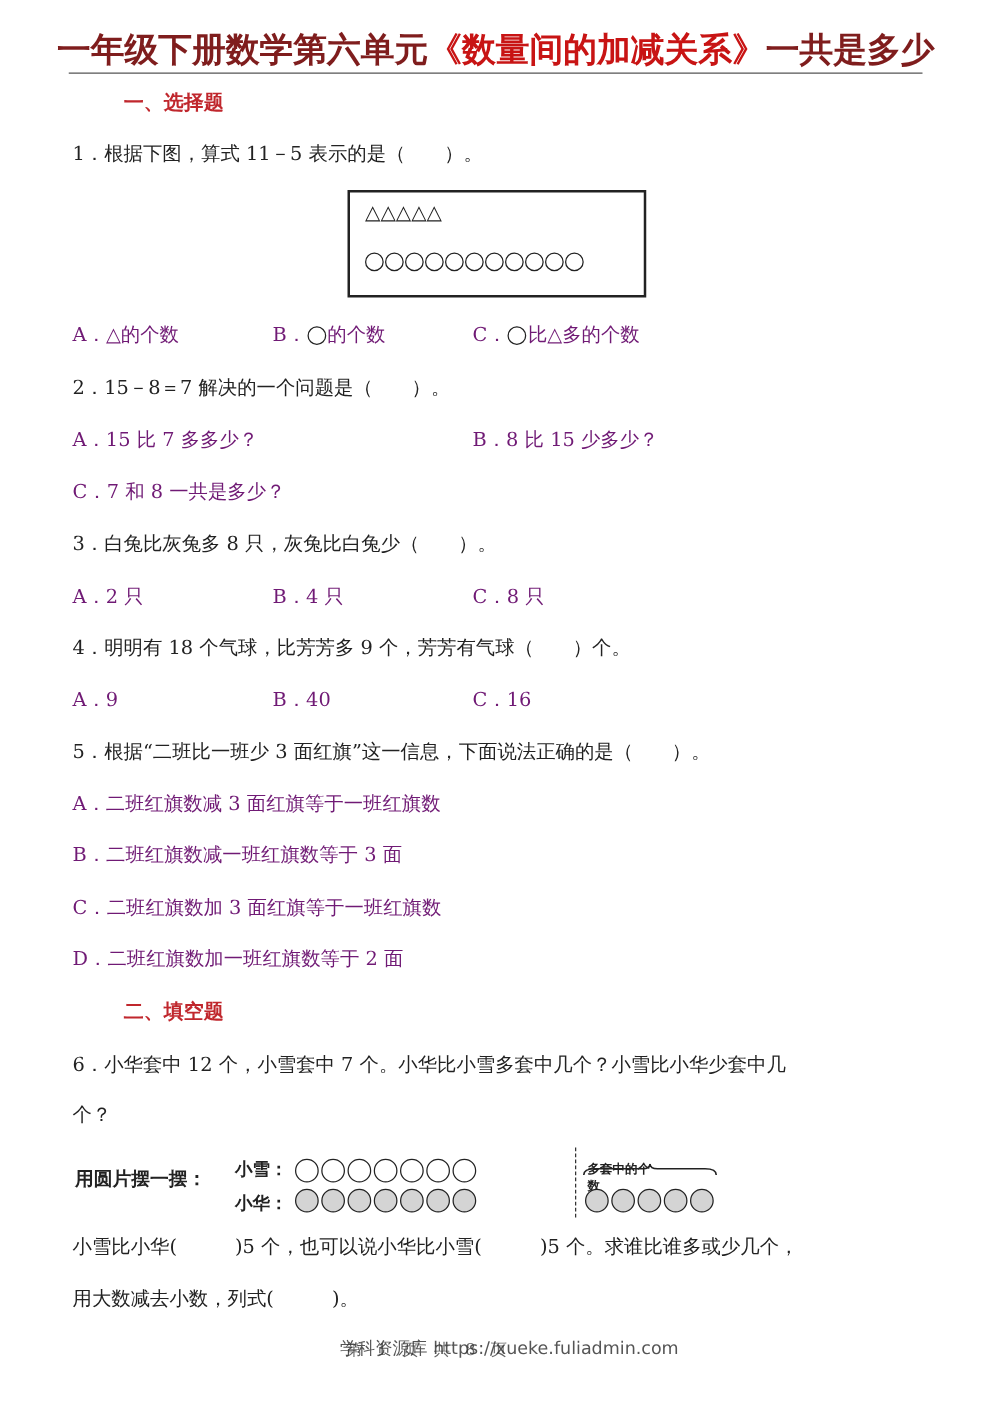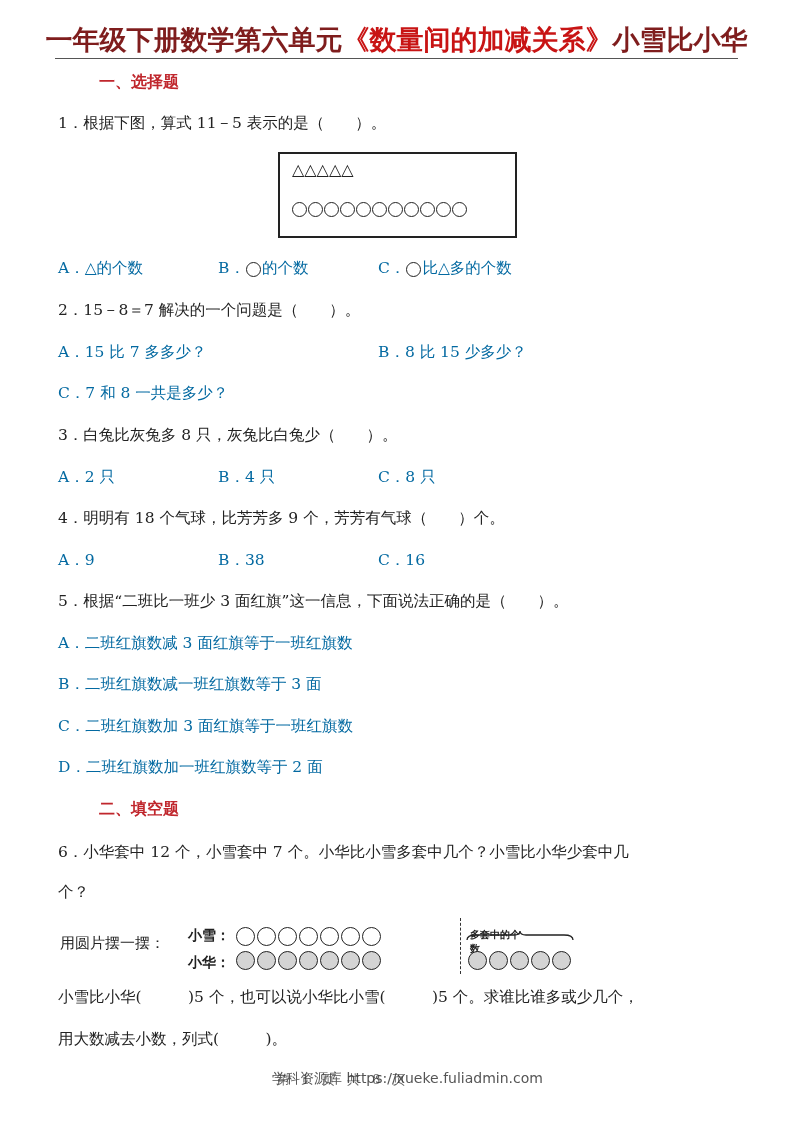--- a/index.html
+++ b/index.html
@@ -19,55 +19,55 @@
     position: absolute; left: 55px; width: 683px; top: 58px; height: 1px; background: #555;
   }
   .section {
     position: absolute; left: 58px; font-size: 16px; font-weight: bold; color: #c0272d;
     font-family: "DejaVu Sans", "Liberation Sans", sans-serif;
     margin-left: 41px;
   }
   .line {
     position: absolute; left: 58px; font-size: 15.5px; white-space: nowrap; color: #222;
   }
-  .opt { position: absolute; font-size: 15.5px; white-space: nowrap; color: #0369a1; }
+  .opt { position: absolute; font-size: 15.5px; white-space: nowrap; color: #701a75; }
   .figure1 {
     position: absolute; left: 278px; top: 152px; width: 239px; height: 86px;
     border: 2px solid #222;
   }
   .tri-row { position: absolute; left: 12px; top: 6px; font-size: 16px; letter-spacing: 0px; font-family: "DejaVu Sans", sans-serif; }
   .circ-row { position: absolute; left: 12px; top: 48px; display: flex; gap: 1px; }
   .circ { width: 15px; height: 15px; border: 1.5px solid #222; border-radius: 50%; }
   .shape-inline {
     display: inline-block; vertical-align: middle;
   }
   .inline-circle { width: 15px; height: 15px; border: 1.3px solid #222; border-radius: 50%; margin: 0 1px; }
   .fig2 { position: absolute; left: 58px; top: 914px; width: 470px; height: 60px; }
-  .fig2-label { position: absolute; left: 2px; top: 20px; font-size: 15px; }
+  .fig2-label { position: absolute; left: 2px; top: 20px; font-size: 15px; font-weight: bold; }
   .fig2-name { position: absolute; font-size: 14px; font-weight: bold; font-family: "DejaVu Sans", sans-serif; }
   .disc-row { position: absolute; display: flex; gap: 2px; }
   .disc { width: 19px; height: 19px; border: 1.3px solid #222; border-radius: 50%; background: #fff; }
   .disc.gray { background: #d4d4d4; }
   .dash-line { position: absolute; left: 402px; top: 4px; height: 56px; border-left: 1.5px dashed #333; }
   .brace-label { position: absolute; left: 412px; top: 14px; font-size: 10px; font-weight: bold; font-family: "DejaVu Sans", sans-serif; }
   .brace { position: absolute; left: 408px; top: 17px; width: 108px; height: 10px; }
   .footer-wm {
     position: absolute; left: 0; width: 793px; top: 1070px; text-align: center;
     font-family: "DejaVu Sans", sans-serif; font-size: 14px; color: #555; margin-left: 11px;
   }
   .footer-page {
     position: absolute; left: 0; width: 686px; top: 1071px; text-align: center;
     font-size: 13px; color: #333; opacity: 0.75; letter-spacing: 4px;
   }
 </style>
 </head>
 <body>
 
 <div class="title">
-  <span class="blue">一年级下册数学第六单元</span><span class="red">《数量间的加减关系》</span><span class="blue">小雪比小华</span>
+  <span class="blue">一年级下册数学第六单元</span><span class="red">《数量间的加减关系》</span><span class="blue">一共是多少</span>
 </div>
 <div class="rule"></div>
 
 <div class="section" style="top:72px;">一、选择题</div>
 
 <div class="line" style="top:113px;text-align:right;">1．根据下图，算式 11－5 表示的是（　　）。</div>
 <div class="figure1">
   <div class="tri-row">△△△△△</div>
   <div class="circ-row">
     <div class="circ"></div>
@@ -98,21 +98,21 @@
 <div class="opt" style="left:378px; top:342px;">B．8 比 15 少多少？</div>
 <div class="opt" style="left:58px; top:383px;">C．7 和 8 一共是多少？</div>
 
 <div class="line" style="top:425px;">3．白兔比灰兔多 8 只，灰兔比白兔少（　　）。</div>
 <div class="opt" style="left:58px; top:467px;">A．2 只</div>
 <div class="opt" style="left:218px; top:467px;">B．4 只</div>
 <div class="opt" style="left:378px; top:467px;">C．8 只</div>
 
 <div class="line" style="top:508px;">4．明明有 18 个气球，比芳芳多 9 个，芳芳有气球（　　）个。</div>
 <div class="opt" style="left:58px; top:550px;">A．9</div>
-<div class="opt" style="left:218px; top:550px;">B．38</div>
+<div class="opt" style="left:218px; top:550px;">B．40</div>
 <div class="opt" style="left:378px; top:550px;">C．16</div>
 
 <div class="line" style="top:591px;">5．根据“二班比一班少 3 面红旗”这一信息，下面说法正确的是（　　）。</div>
 <div class="opt" style="left:58px; top:633px;">A．二班红旗数减 3 面红旗等于一班红旗数</div>
 <div class="opt" style="left:58px; top:674px;">B．二班红旗数减一班红旗数等于 3 面</div>
 <div class="opt" style="left:58px; top:716px;">C．二班红旗数加 3 面红旗等于一班红旗数</div>
 <div class="opt" style="left:58px; top:757px;">D．二班红旗数加一班红旗数等于 2 面</div>
 
 <div class="section" style="top:799px;text-align:center;">二、填空题</div>
 

